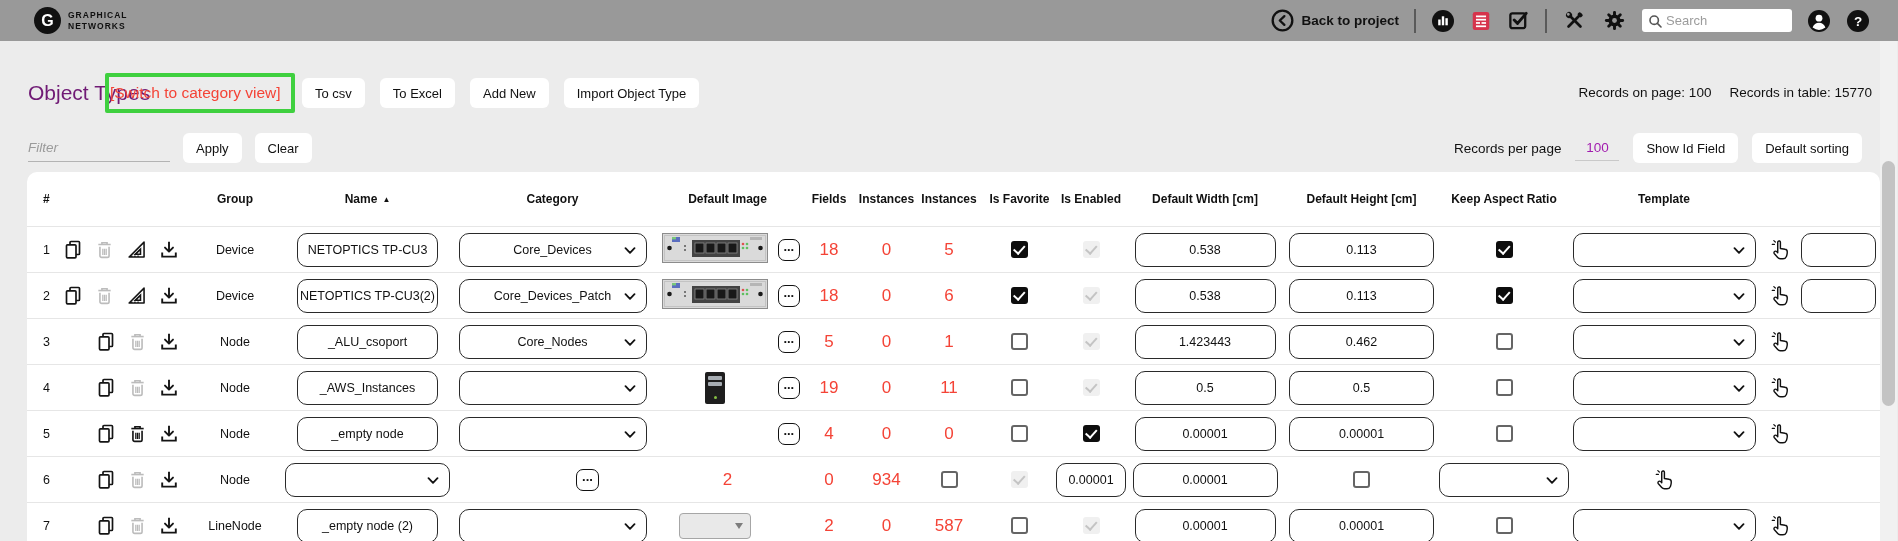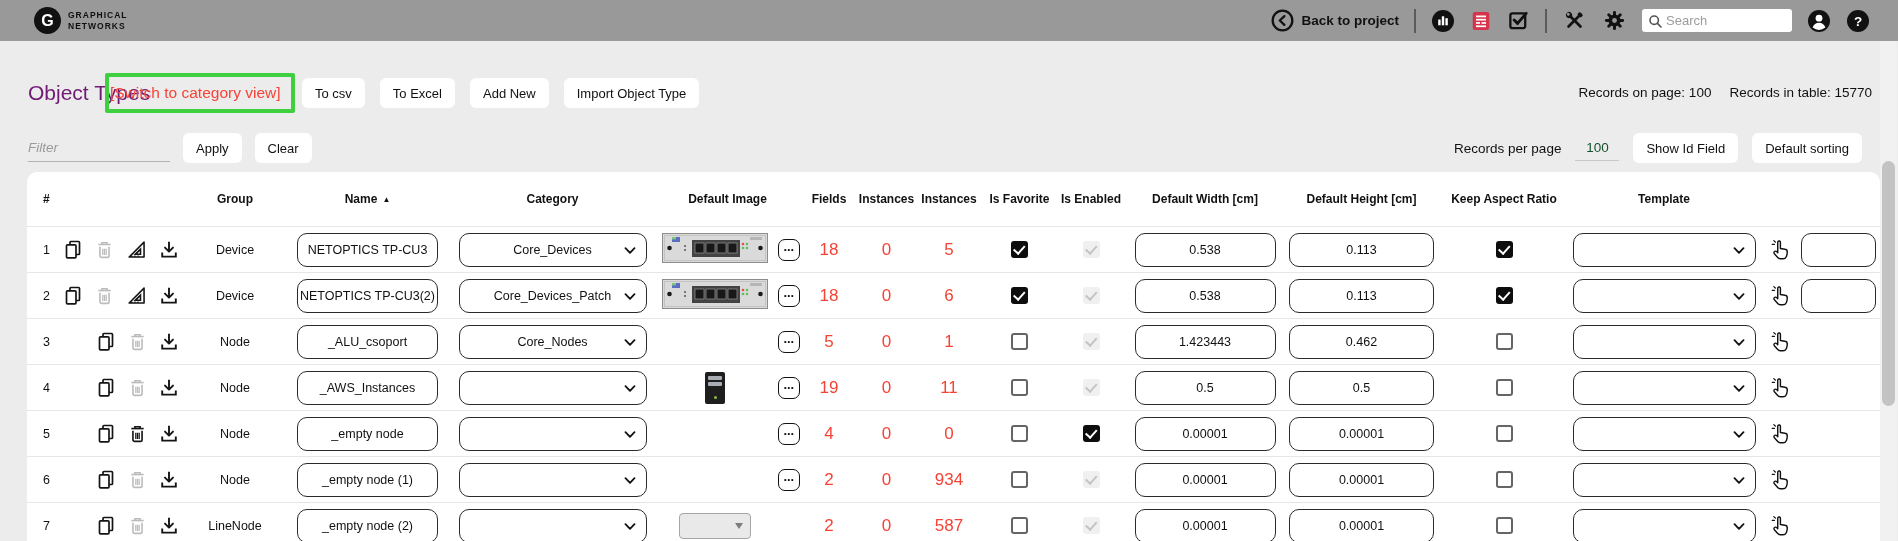--- a/index.html
+++ b/index.html
@@ -33,21 +33,21 @@
   .records-info { position:absolute; right:26px; top:0; line-height:40px; font-size:13.5px; display:flex; gap:18px; }
 
   
   .filter-row { position:absolute; top:133px; left:0; width:1898px; height:34px; }
   .filter-left { position:absolute; left:28px; top:0; display:flex; align-items:center; gap:13px; }
   .filter-input { width:142px; height:28px; border:none; border-bottom:1px solid #b3b3b3; background:transparent;
                   font-size:13.5px; font-family:"Liberation Sans",sans-serif; color:#333; outline:none;font-style:italic; }
   .filter-input::placeholder { color:#9a9a9a; }
   .filter-right { position:absolute; right:36px; top:0; display:flex; align-items:center; gap:14px; font-size:13.5px; }
   .rpp-input { width:44px; height:26px; border:none; border-bottom:1px solid #c9c9c9; background:transparent; text-align:center;
-               color:#14532d; font-size:13.5px; font-family:"Liberation Sans",sans-serif; outline:none; }
+               color:#a21caf; font-size:13.5px; font-family:"Liberation Sans",sans-serif; outline:none; }
 
   
   .panel { position:absolute; left:27px; top:172px; width:1853px; height:369px; background:#fff;
            border-radius:10px 10px 0 0; overflow:hidden; }
   .trow { display:grid; grid-template-columns:40px 118px 100px 165px 205px 145px 58px 57px 68px 73px 70px 158px 155px 130px 190px 42px 75px;
           align-items:center; height:46px; border-top:1px solid #e6e6e6; }
   .thead { height:54px; border-top:none; }
   .cell { display:flex; align-items:center; justify-content:center; font-size:12.5px; color:#111; }
   .hd { font-weight:bold; font-size:12px; }
   .c-num { justify-content:flex-start; padding-left:16px; }
@@ -740,23 +740,20 @@
       <span class="icn">
         <svg width="20" height="21" viewBox="0 0 20 21" fill="none" stroke="currentColor" stroke-width="1.9">
               <path d="M10 2.8 v9.4"></path>
               <path d="M6 8.6 L10 12.6 L14 8.6" stroke-linejoin="round" stroke-linecap="round"></path>
               <path d="M3.2 13.4 v4.2 h13.6 v-4.2"></path>
             </svg>
       </span>
     </div>
     <div class="cell">Node</div>
     <div class="cell">
-          <div class="tbox">_empty node (1)</div>
-        </div>
-    <div class="cell">
       <div class="sbox">
         <span></span>
         <svg class="chev" width="12" height="8" viewBox="0 0 12 8">
               <path d="M1.5 1.2 L6 5.8 L10.5 1.2" stroke="#111" stroke-width="1.8" fill="none" stroke-linecap="round" stroke-linejoin="round"></path>
             </svg>
       </div>
     </div>
     <div class="cell c-img">
       <span class="imgarea">
         

